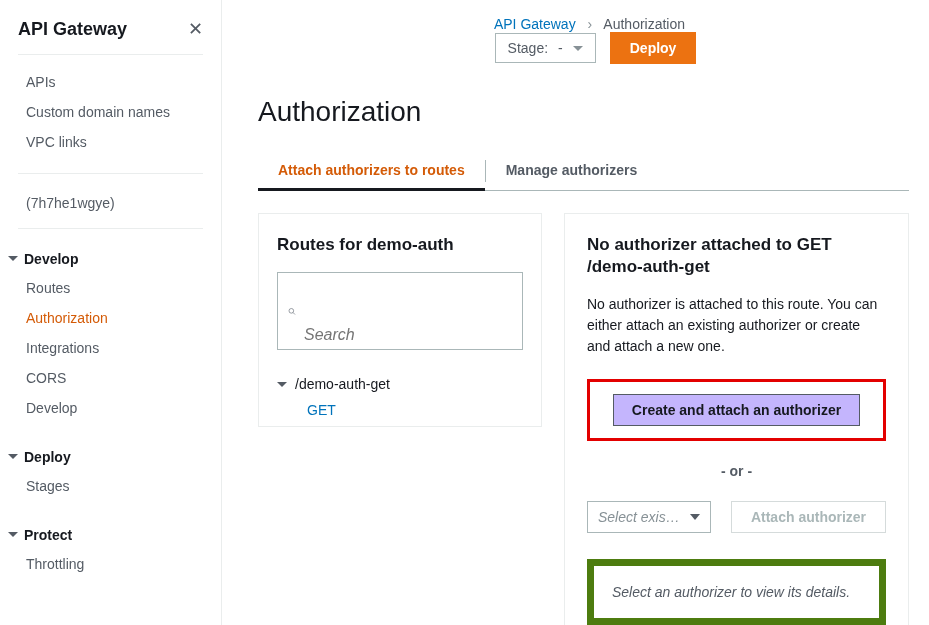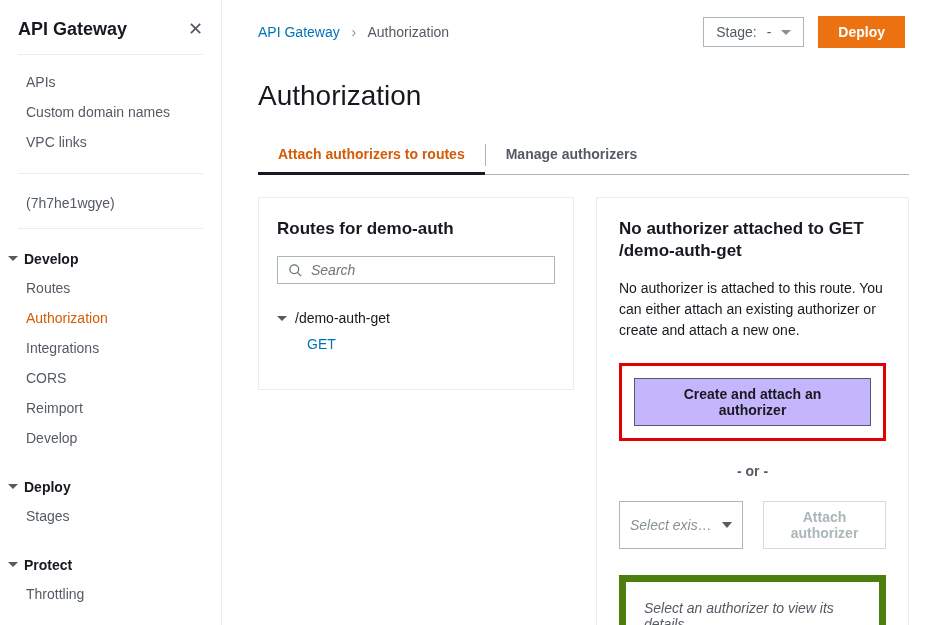--- a/index.html
+++ b/index.html
@@ -68,21 +68,22 @@
       border-top: 5px solid #545b64;
       margin-right: 6px;
     }
 
     
     .main { flex: 1; overflow: auto; }
     .topbar {
       display: flex;
       justify-content: space-between;
       align-items: center;
-      padding: 16px 24px 8px 36px;
+      padding: 16px 8px 8px 36px;
+      flex-direction: column;
     }
     .breadcrumb { font-size: 14px; color: #545b64; }
     .breadcrumb a { color: #0073bb; text-decoration: none; cursor: pointer; }
     .breadcrumb .sep { margin: 0 8px; color: #879196; }
     .top-actions { display: flex; gap: 14px; align-items: center; margin-left: 12px; }
     .stage-select {
       border: 1px solid #aab7b8;
       background: #fff;
       padding: 6px 12px;
       font-size: 14px;
@@ -128,39 +129,40 @@
       height: 3px;
       background: #16191f;
     }
     .tab-sep { width: 1px; background: #aab7b8; margin: 8px 0; }
 
     .panels { display: flex; gap: 22px; align-items: flex-start; }
     .panel {
       border: 1px solid #eaeded;
       background: #fff;
     }
-    .panel-left { width: 316px; padding: 20px 18px 37px 18px; }
+    .panel-left { width: 284px; padding: 20px 18px 8px 18px; }
     .panel-right { flex: 1; padding: 20px 22px; }
     .panel h3 { font-size: 17px; font-weight: 700; margin-bottom: 16px; color: #16191f; line-height: 1.3;}
 
     .search-wrap {
       border: 1px solid #aab7b8;
       display: flex;
       align-items: center;
       padding: 5px 10px;
       margin-bottom: 22px;
     }
     .search-wrap svg { width: 15px; height: 15px; stroke:#687078; fill:none; stroke-width:2; margin-right:8px;}
     .search-input {
       border: none;
       outline: none;
       flex: 1;
       font-style: italic;
-      font-size: 14px;
+      font-size: 16px;
       color: #879196;
+      margin-top: 48px;
     }
 
     .route-row { display: flex; align-items: center; padding: 4px 0; cursor: pointer; }
     .caret-down-sm {
       width: 0; height: 0;
       border-left: 5px solid transparent;
       border-right: 5px solid transparent;
       border-top: 5px solid #545b64;
       margin-right: 8px;
     }
@@ -239,21 +241,20 @@
 
   <div class="section-hdr">
     <span class="caret-down"></span>
     <span>Develop</span>
   </div>
   <ul class="nav-list">
     <li class="nav-item">Routes</li>
     <li class="nav-item active">Authorization</li>
     <li class="nav-item">Integrations</li>
     <li class="nav-item">CORS</li>
-    <li class="nav-item">Reimport</li>
     <li class="nav-item">Develop</li>
   </ul>
 
   <div class="section-hdr">
     <span class="caret-down"></span>
     <span>Deploy</span>
   </div>
   <ul class="nav-list">
     <li class="nav-item">Stages</li>
   </ul>

